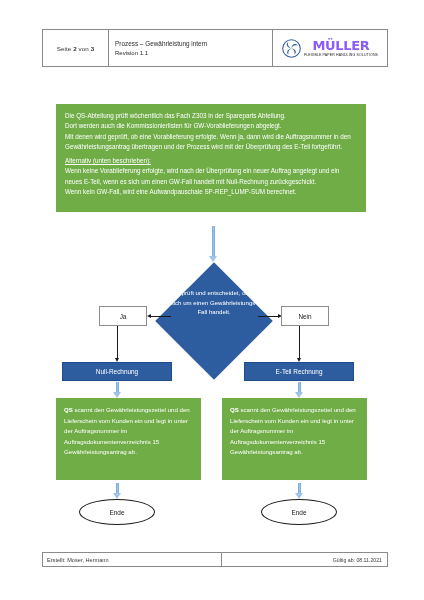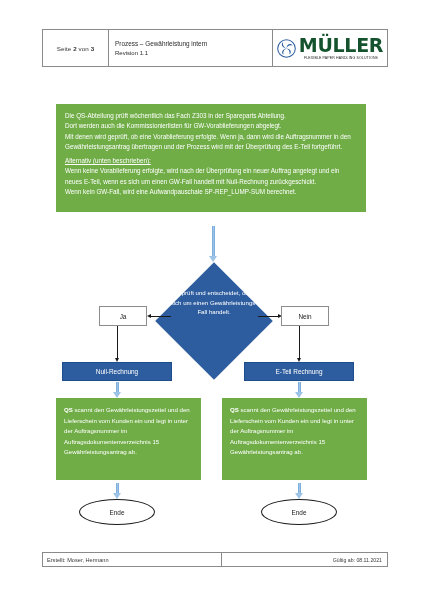--- a/index.html
+++ b/index.html
@@ -70,23 +70,23 @@
   }
   .logo-text-wrap {
     display: flex;
     flex-direction: column;
     align-items: center;
     line-height: 1;
   }
   .logo-word {
     font-family: "DejaVu Sans", sans-serif;
     font-weight: bold;
-    font-size: 19px;
+    font-size: 13px;
     letter-spacing: -0.3px;
-    color: #14532d;
+    color: #8b5cf6;
     line-height: 1;
   }
   .logo-tag {
     font-size: 3.5px;
     letter-spacing: .15px;
     color: #1a1a1a;
     margin-top: 1.5px;
     white-space: nowrap;
   }
 

